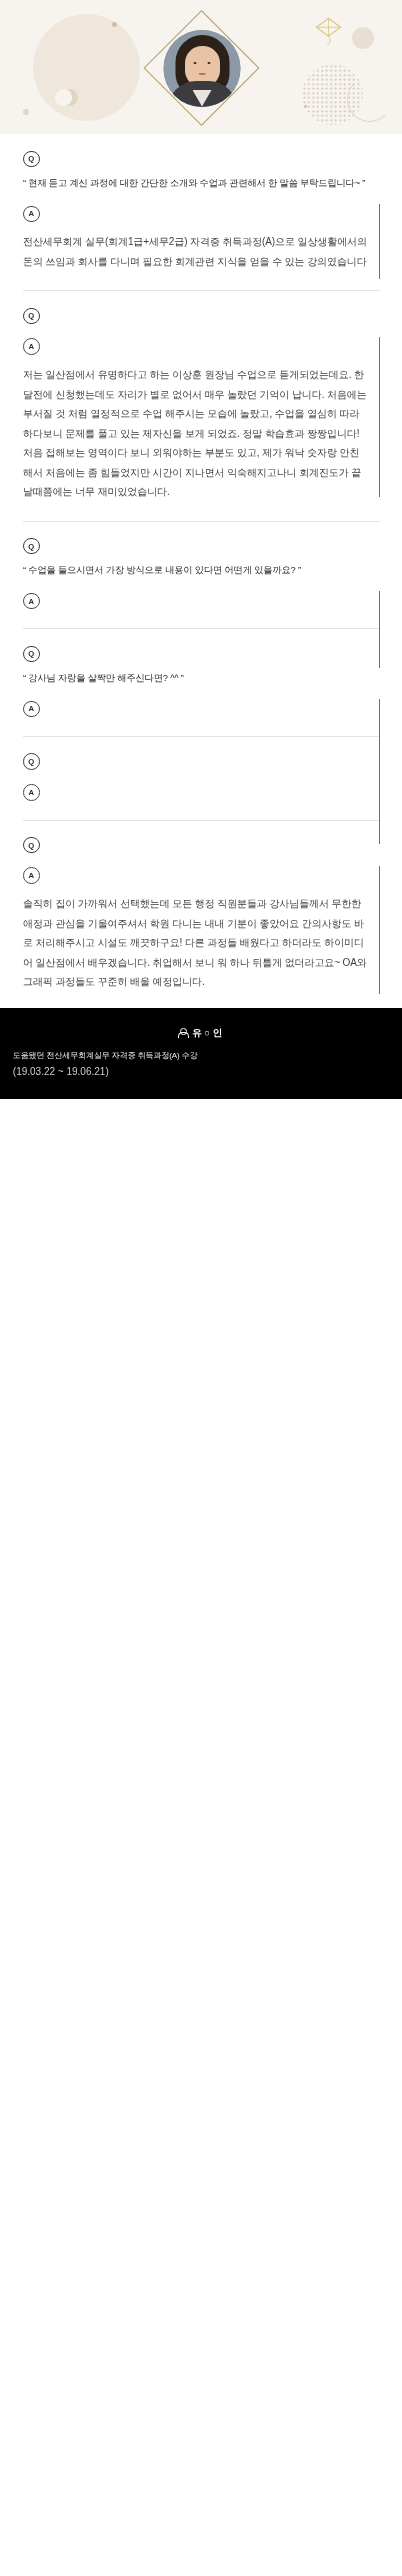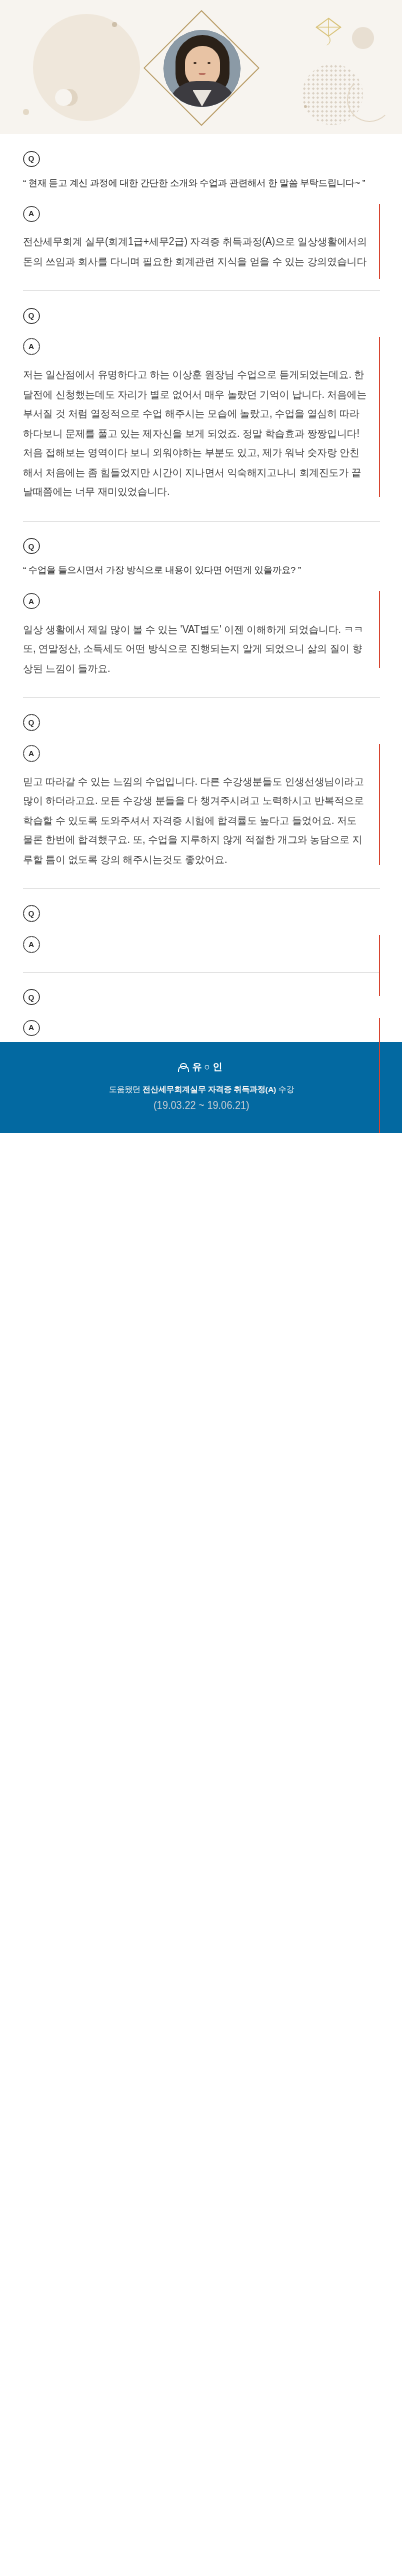--- a/index.html
+++ b/index.html
@@ -154,25 +154,25 @@
     background: #d7442f;
   }
   .divider {
     margin: 19px 0 0 0;
     height: 0.6px;
     background: #e3e3e3;
   }
 
   
   .footer {
-    margin-top: 6px;
-    background: #0369a1;
+    margin-top: 16px;
+    background: #000000;
     color: #ffffff;
     padding: 19px 12.8px 22px 12.8px;
-    text-align: center;
+    text-align: left;
   }
   .footer .name-row {
     display: flex; align-items: center; justify-content: center; gap: 5.1px;
     font-size: 9.6px; font-weight: bold; letter-spacing: 2.6px;
   }
   .footer .person-icon {
     display:inline-block; width: 9px; height: 10.2px; position: relative;
   }
   .footer .person-icon::before {
     content:""; position:absolute; left:2.2px; top:0; width:4.5px; height:4.5px;
@@ -181,21 +181,21 @@
   .footer .person-icon::after {
     content:""; position:absolute; left:0; bottom:0.6px; width:9px; height:5.1px;
     border:0.9px solid #fff; border-bottom:none; border-radius:4.5px 4.5px 0 0;
   }
   .footer .course {
     margin-top: 10.2px;
     font-size: 8px;
     letter-spacing: -0.1px;
     color: #f2f2f2;
   }
-  .footer .course .highlight { font-weight: bold; }
+  .footer .course .highlight { font-weight: normal; }
   .footer .period {
     margin-top: 5.1px;
     font-size: 10px;
     color: #c9ccd3;
   }
 </style>
 </head>
 <body>
 
 <div class="page">
@@ -255,49 +255,49 @@
       </div>
       <div class="divider"></div>
     </div>
 
     <div class="qa-block">
       <div class="badge q">Q</div>
       <div class="question">“ 수업을 들으시면서 가장 방식으로 내용이 있다면 어떤게 있을까요? ”</div>
       <div class="answer-wrap">
         <div class="accent-bar" style="height:77px"></div>
         <div class="badge a">A</div>
-        <div class="answer">일상 생활에서 제일 많이 볼 수 있는 'VAT별도' 이젠 이해하게 되었습니다. ㅋㅋ 또, 연말정산, 소득세도 어떤 방식으로 진행되는지 알게 되었으니 삶의 질이 향상된 느낌이 들까요.</div>
-      </div>
-      <div class="divider"></div>
-    </div>
-
-    <div class="qa-block">
-      <div class="badge q">Q</div>
+      </div>
+      <div class="divider"></div>
+    </div>
+
+    <div class="qa-block">
+      <div class="badge q">Q</div>
+      <div class="question">“ 강사님 자랑을 살짝만 해주신다면? ^^ ”</div>
       <div class="answer-wrap">
         <div class="accent-bar" style="height:121px"></div>
         <div class="badge a">A</div>
-        <div class="answer">믿고 따라갈 수 있는 느낌의 수업입니다. 다른 수강생분들도 인생선생님이라고 많이 하더라고요. 모든 수강생 분들을 다 챙겨주시려고 노력하시고 반복적으로 학습할 수 있도록 도와주셔서 자격증 시험에 합격률도 높다고 들었어요. 저도 물론 한번에 합격했구요. 또, 수업을 지루하지 않게 적절한 개그와 농담으로 지루할 틈이 없도록 강의 해주시는것도 좋았어요.</div>
       </div>
       <div class="divider"></div>
     </div>
 
     <div class="qa-block">
       <div class="badge q">Q</div>
       <div class="answer-wrap">
         <div class="accent-bar" style="height:61px"></div>
         <div class="badge a">A</div>
       </div>
       <div class="divider"></div>
     </div>
 
     <div class="qa-block">
       <div class="badge q">Q</div>
       <div class="answer-wrap">
         <div class="accent-bar" style="height:128px"></div>
         <div class="badge a">A</div>
+        <div class="answer">솔직히 집이 가까워서 선택했는데 모든 행정 직원분들과 강사님들께서 무한한 애정과 관심을 기울여주셔서 학원 다니는 내내 기분이 좋았어요 간의사항도 바로 처리해주시고 시설도 깨끗하구요! 다른 과정들 배웠다고 하더라도 하이미디어 일산점에서 배우겠습니다. 취업해서 보니 워 하나 뒤틀게 없더라고요~ OA와 그래픽 과정들도 꾸준히 배울 예정입니다.</div>
       </div>
     </div>
 
   </div>
 
   <div class="footer">
     <div class="name-row">
       <span class="person-icon"></span>
       <span>유○인</span>
     </div>

